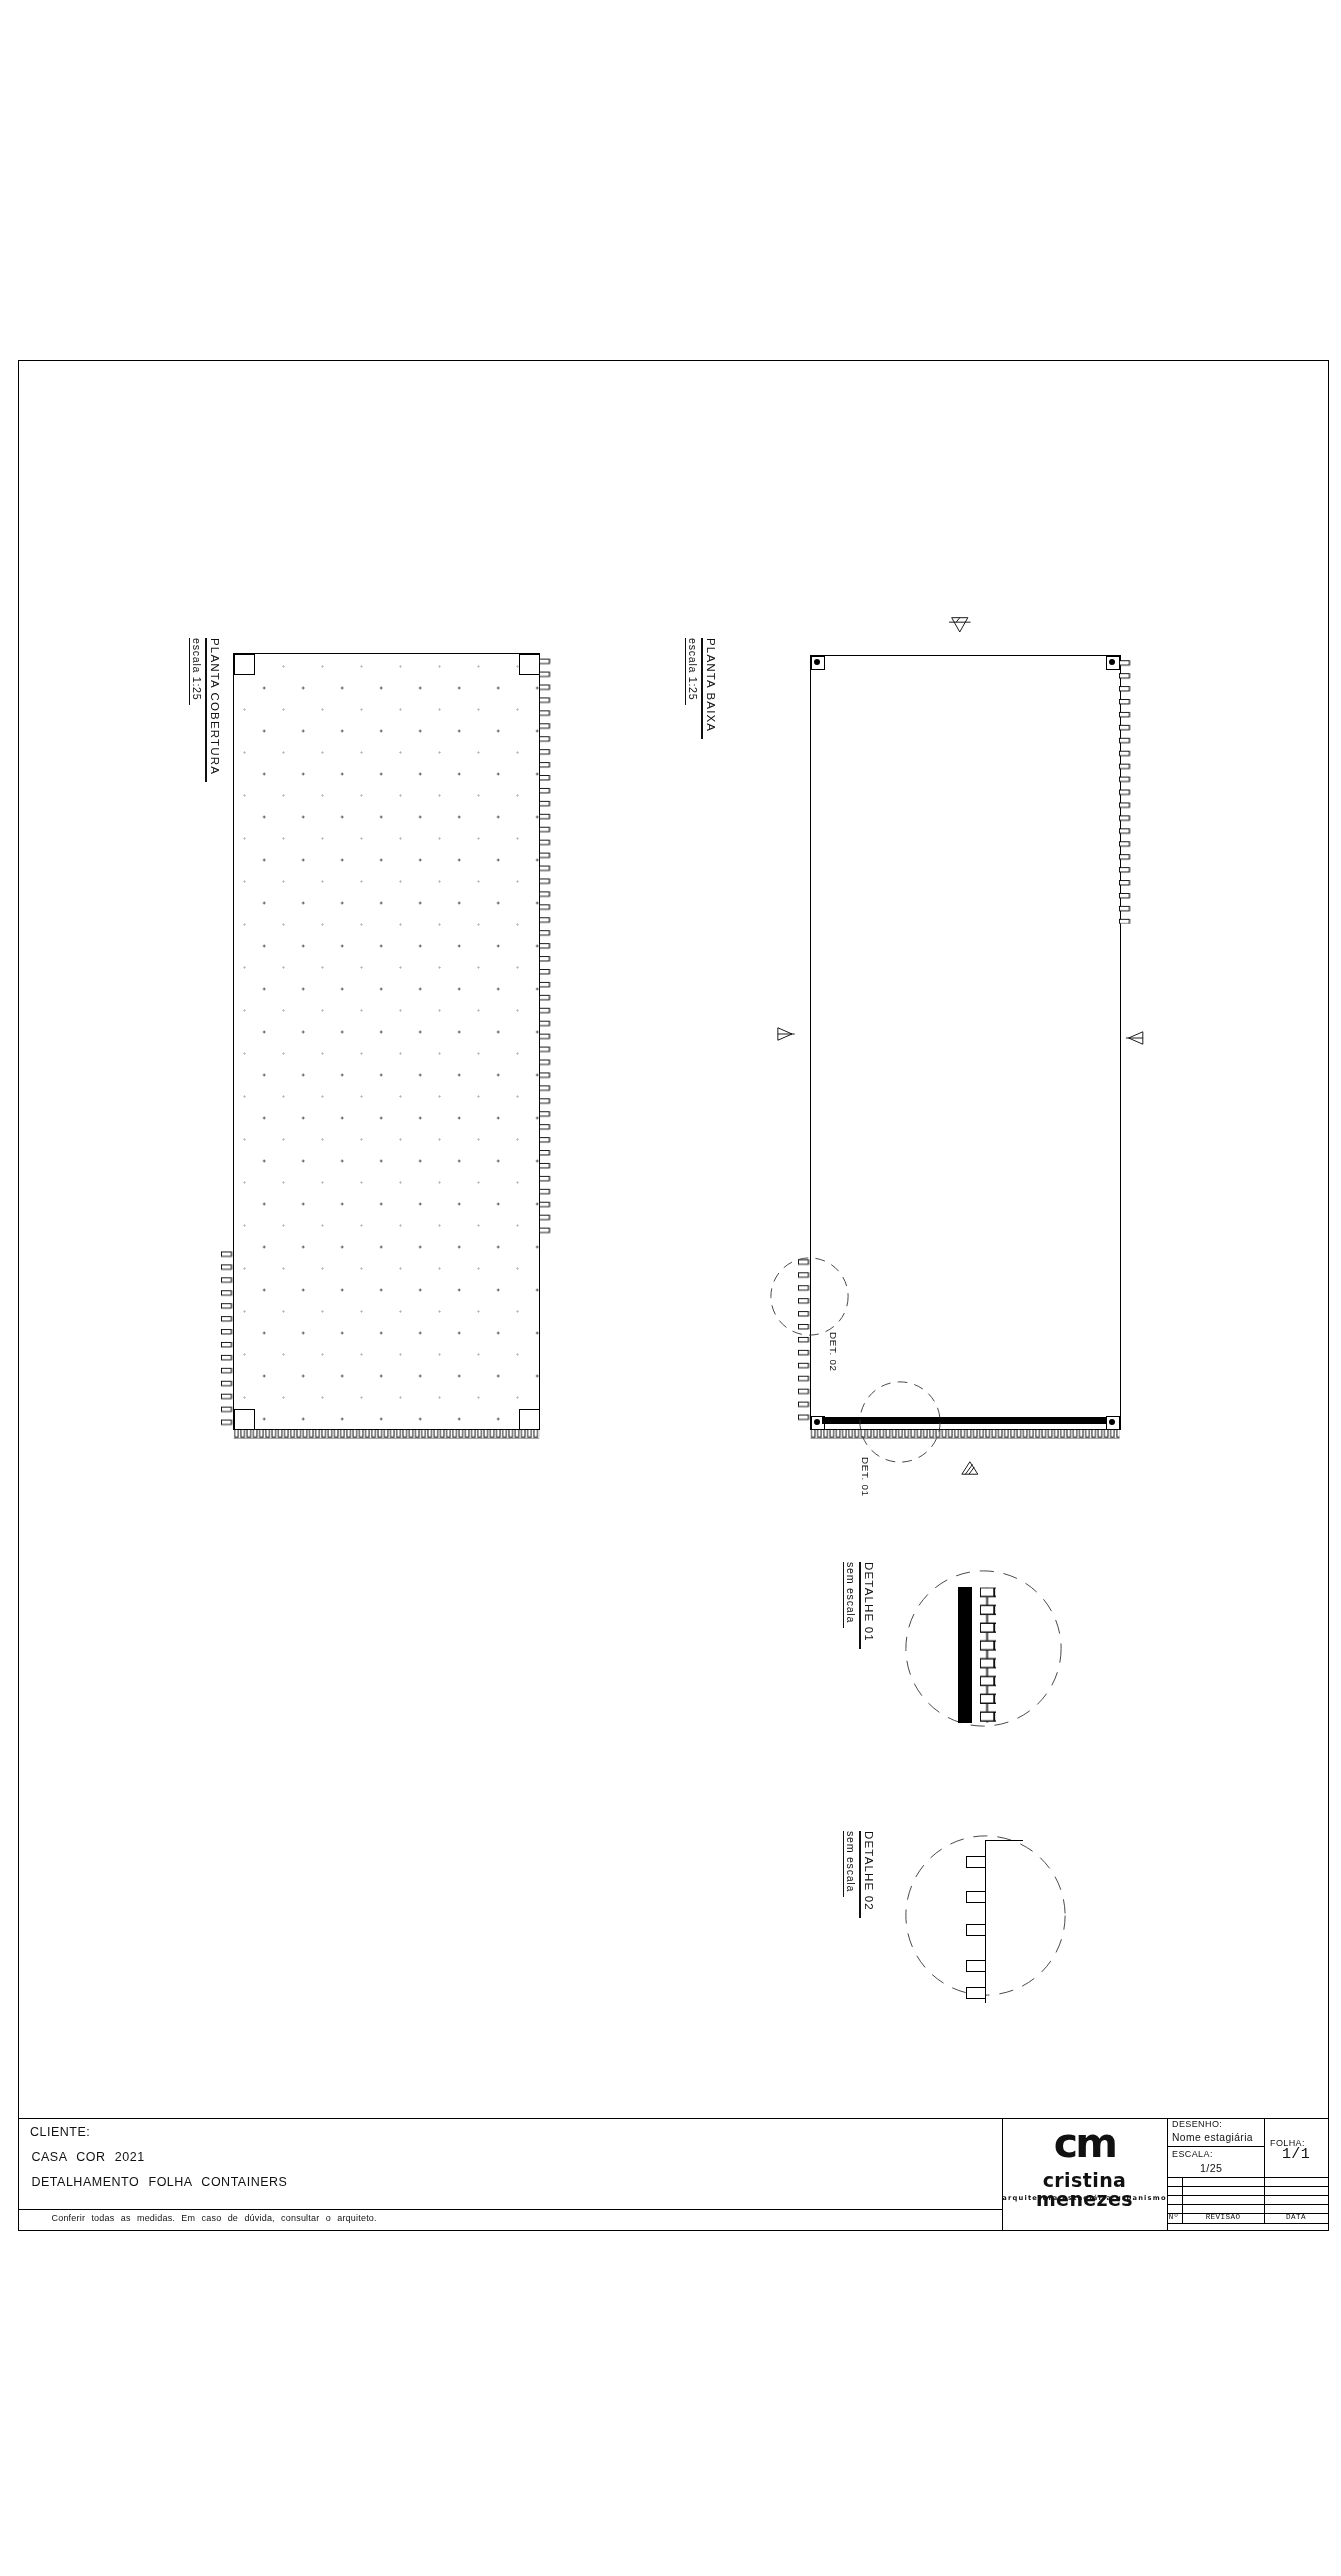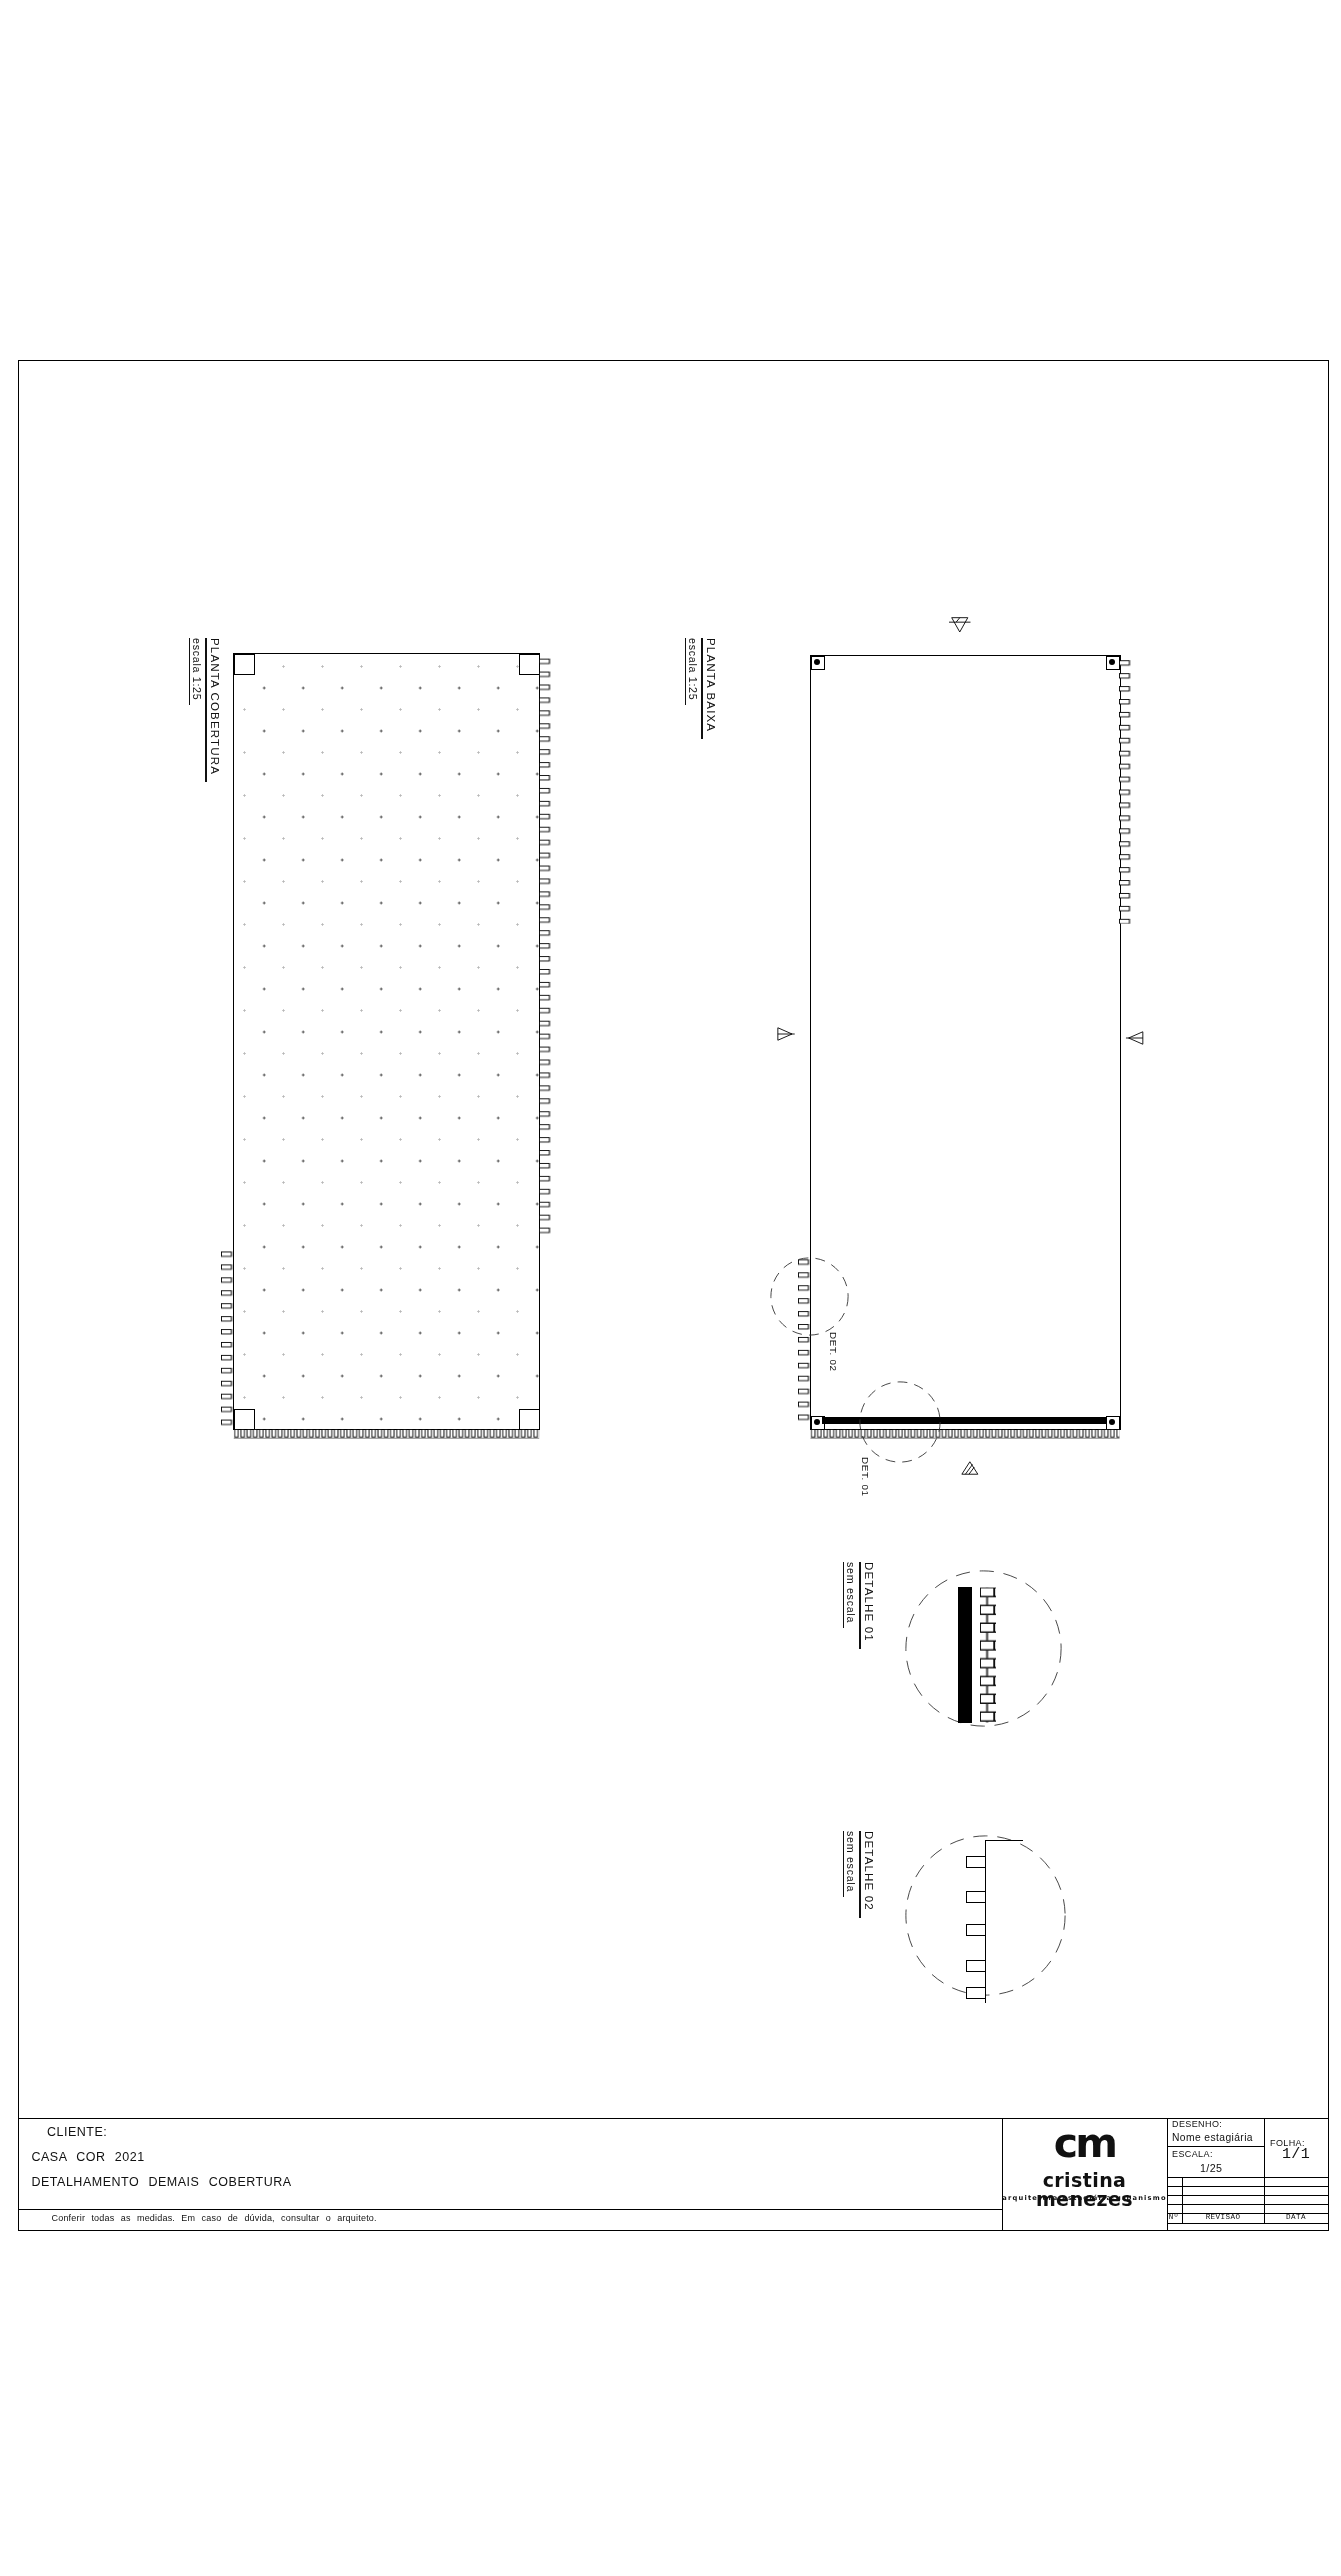--- a/index.html
+++ b/index.html
@@ -172,23 +172,23 @@
     <div class="hl" style="left:1148px;top:1785px;width:97px;"></div>
     <div class="hl" style="left:1148px;top:1816px;width:162px;"></div>
     <div class="vl" style="left:1245px;top:1757px;height:106px;"></div>
     <div class="vl" style="left:1163px;top:1816px;height:47px;"></div>
     <div class="hl" style="left:1148px;top:1825px;width:162px;"></div>
     <div class="hl" style="left:1148px;top:1834px;width:162px;"></div>
     <div class="hl" style="left:1148px;top:1843px;width:162px;"></div>
     <div class="hl" style="left:1148px;top:1852px;width:162px;"></div>
     <div class="hl" style="left:1148px;top:1862px;width:162px;"></div>
 
-    <div class="tbtext" style="left:28px;top:1764px;">CLIENTE:</div>
+    <div class="tbtext" style="left:11px;top:1764px;">CLIENTE:</div>
     <div class="tbtext" style="left:12.5px;top:1789px;">CASA COR 2021</div>
-    <div class="tbtext" style="left:12.5px;top:1814px;">DETALHAMENTO DEMAIS COBERTURA</div>
+    <div class="tbtext" style="left:12.5px;top:1814px;">DETALHAMENTO FOLHA CONTAINERS</div>
     <div class="tbnote" style="left:12.5px;top:1852px;padding-left:20px;">Conferir todas as medidas. Em caso de dúvida, consultar o arquiteto.</div>
 
     <div class="logo-mono">cm</div>
     <div class="logo-name">cristina menezes</div>
     <div class="logo-tag">arquitetura.estagiária.urbanismo</div>
 
     <div class="tbsmall" style="left:1153px;top:1758px;">DESENHO:</div>
     <div class="tbsmall" style="left:1153px;top:1771px;font-size:10.3px;">Nome estagiária</div>
     <div class="tbsmall" style="left:1153px;top:1788px;">ESCALA:</div>
     <div class="tbsmall" style="left:1181px;top:1801px;font-size:10.7px;">1/25</div>

